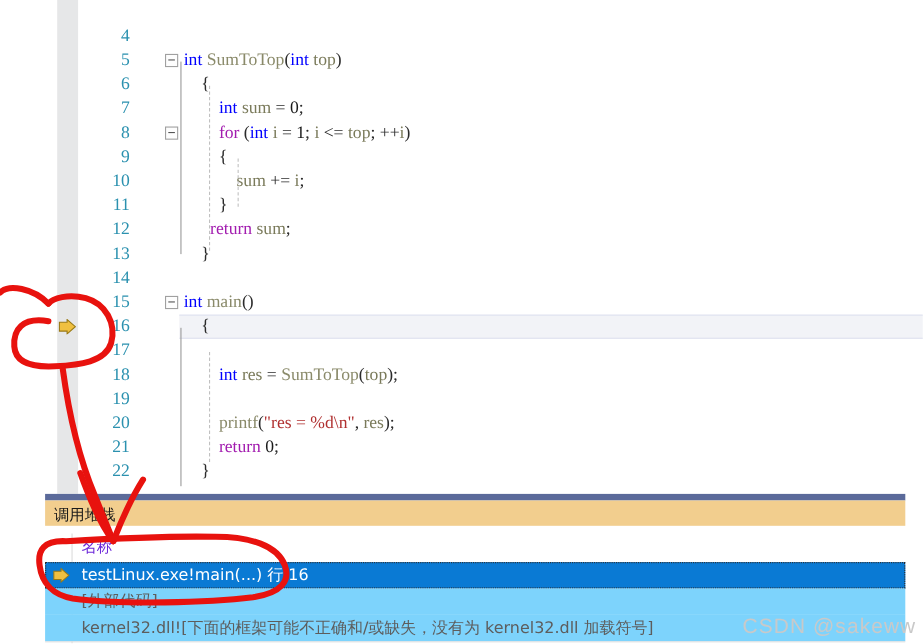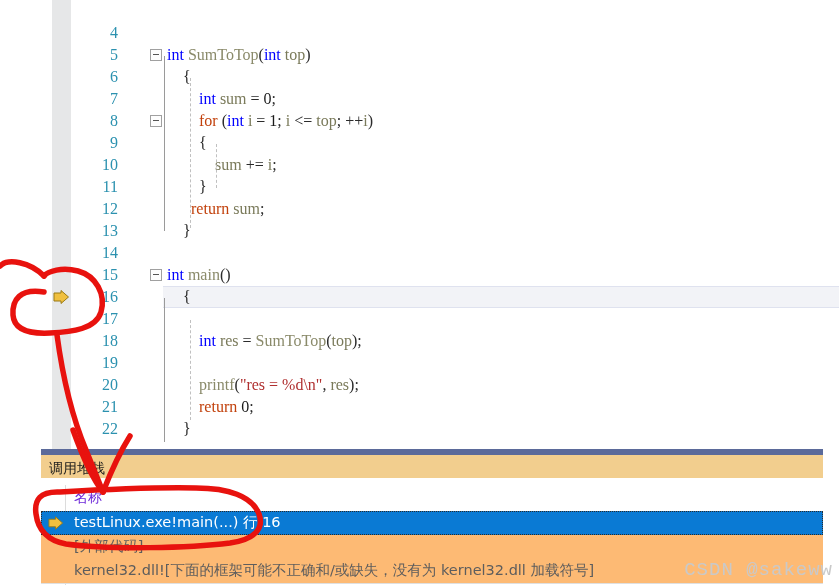--- a/index.html
+++ b/index.html
@@ -47,21 +47,21 @@
   .ind-dash{position:absolute;width:0;border-left:1px dashed #c0c0c0;}
   .code{
     position:absolute;left:167px;top:0;
     font-family:"Liberation Serif", serif;
     font-size:16px;
     letter-spacing:0px;
     white-space:pre;
     text-align:center;
   }
   .kw-blue{color:#0000ff;}
-  .kw-purple{color:#c2410c;}
+  .kw-purple{color:#a21caf;}
   .ident{color:#7a7a5a;}
   .plain{color:#2b2b2b;}
   .num{color:#1a1a1a;}
   .str{color:#b03030;}
   .fn{color:#8a8a6a;}
 
   
   .cur-stmt-box{
     position:absolute;left:163px;top:0;width:676px;height:22px;
     background:#f2f3f7;
@@ -111,30 +111,30 @@
   .stack-row .rowicon{
     position:absolute;left:7px;top:5px;width:16px;height:14px;
   }
   .stack-row .rowtext{
     position:absolute;left:33px;top:2px;font-size:14.5px;
     font-family:"DejaVu Sans", sans-serif;
     white-space:nowrap;
   }
   .stack-row.sel .rowtext{color:#ffffff;}
   .stack-row .rowtext.muted{color:#5d5d5d;}
-  .stack-row.plainrow{background:#fdba74;}
+  .stack-row.plainrow{background:#7dd3fc;}
   .bottom-rule{
     position:absolute;left:41px;top:134px;width:782px;height:1px;
     background:#e0e0e0;
   }
 
   
   .watermark{
     position:absolute;right:6px;bottom:4px;
-    font-family:Liberation Mono, monospace;
+    font-family:Liberation Sans, sans-serif;
     font-size:19px;color:#c9c9c9;letter-spacing:1px;
     white-space:nowrap;
   }
 
   
   .annot{
     position:absolute;left:0;top:0;width:839px;height:585px;
     pointer-events:none;
   }
 </style>

